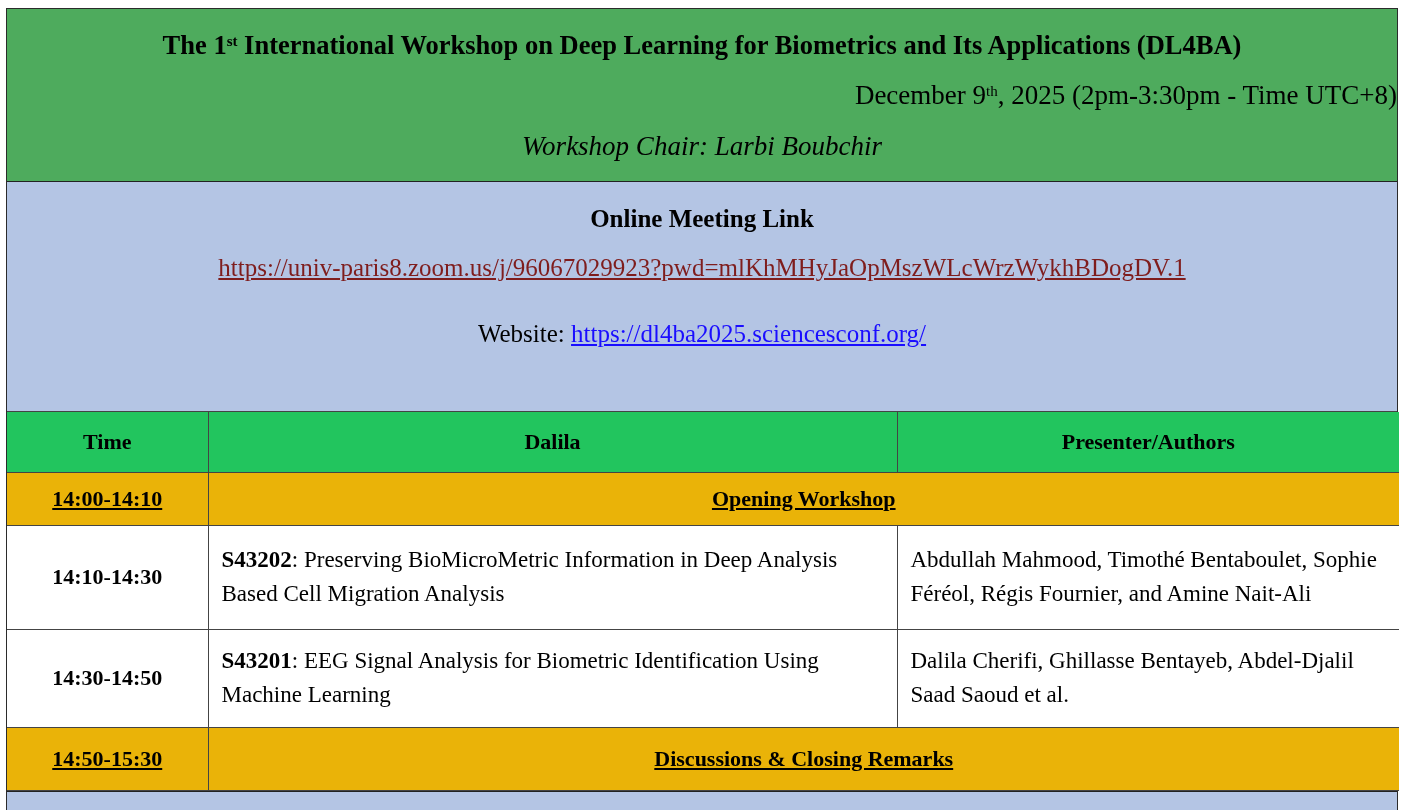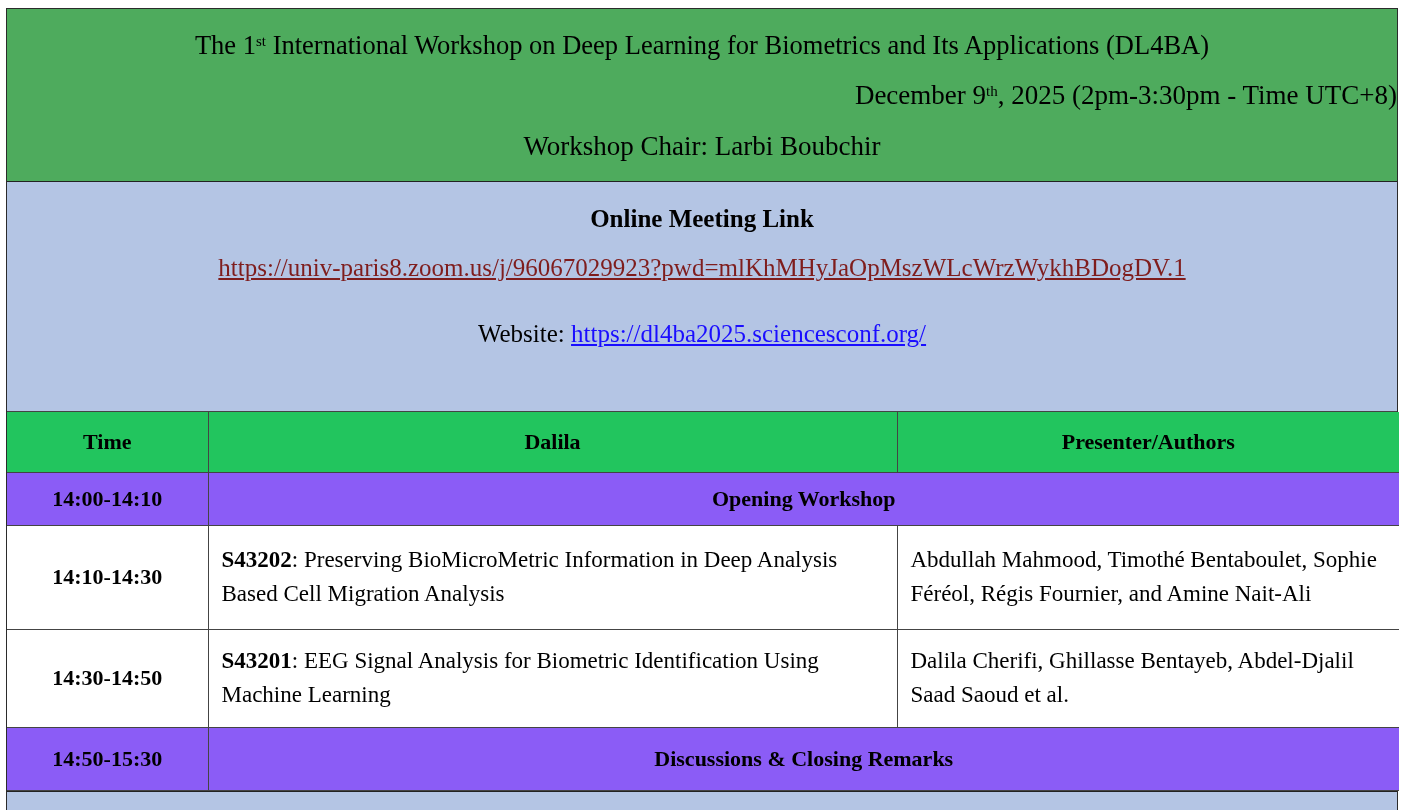--- a/index.html
+++ b/index.html
@@ -1,36 +1,36 @@
 <!DOCTYPE html>
 <html><head>
 <meta charset="utf-8">
 <style>
   html, body { margin:0; padding:0; background:#ffffff; }
   body { width:1406px; height:810px; position:relative; overflow:hidden; font-family:"Liberation Serif", serif; color:#000; }
   .sheet { position:absolute; left:6px; top:8px; width:1392px; border:1px solid #2b2b2b; box-sizing:border-box; }
   .hdr { background:#4eab5d; height:173px; border-bottom:1px solid #222; text-align:center; box-sizing:border-box; }
-  .hdr .title { font-weight:normal; font-size:26.5px; padding-top:20px; line-height:32px; }
+  .hdr .title { font-weight:bold; font-size:26.5px; padding-top:20px; line-height:32px; }
   .hdr .title sup { font-size:15px; vertical-align:top; position:relative; top:-4px; }
   .hdr .date { font-size:27px; line-height:32px; margin-top:18px;text-align:right; }
   .hdr .date sup { font-size:15px; vertical-align:top; position:relative; top:-4px; }
-  .hdr .chair { font-size:27px; line-height:32px; margin-top:19px; }
+  .hdr .chair { font-size:27px; font-style:italic; line-height:32px; margin-top:19px; }
   .info { background:#b4c5e4; height:230px; border-bottom:1px solid #444; text-align:center; box-sizing:border-box; }
   .info .ml { font-weight:bold; font-size:25px; padding-top:22px; line-height:30px; }
   .info .url { display:inline-block; margin-top:19px; font-size:25px; color:#7f1d1d; text-decoration:underline; line-height:30px; }
   .info .web { font-size:25px; margin-top:36px; line-height:30px; }
   .info .web a { color:#1a0dff; text-decoration:underline; }
   table { border-collapse:collapse; width:100%; table-layout:fixed; }
   td, th { border:1px solid #444; box-sizing:border-box; padding:0; }
   table tr td:first-child, table tr th:first-child { border-left:none; }
   table tr td:last-child, table tr th:last-child { border-right:none; }
   table tr:first-child th { border-top:none; }
   th { font-weight:bold; font-size:22px; height:60px; background:#22c55e; }
   .time { font-weight:bold; font-size:22px; text-align:center; }
-  .green td { background:#8b5cf6; }
+  .green td { background:#eab308;text-decoration:underline; }
   .session { font-weight:bold; font-size:22px; text-align:center; }
   .talk td { background:#fff; vertical-align:middle; }
   .ttl { font-family:"Liberation Serif", serif; font-size:23px; line-height:34px; padding-left:13px; padding-right:8px; }
   .ttl b { font-weight:bold; }
   .auth { font-size:23px; line-height:34px; padding-left:13px; padding-right:6px; }
   .footer { background:#b4c5e4; height:53px; border-top:1px solid #222; }
 </style>
 </head>
 <body>
 

